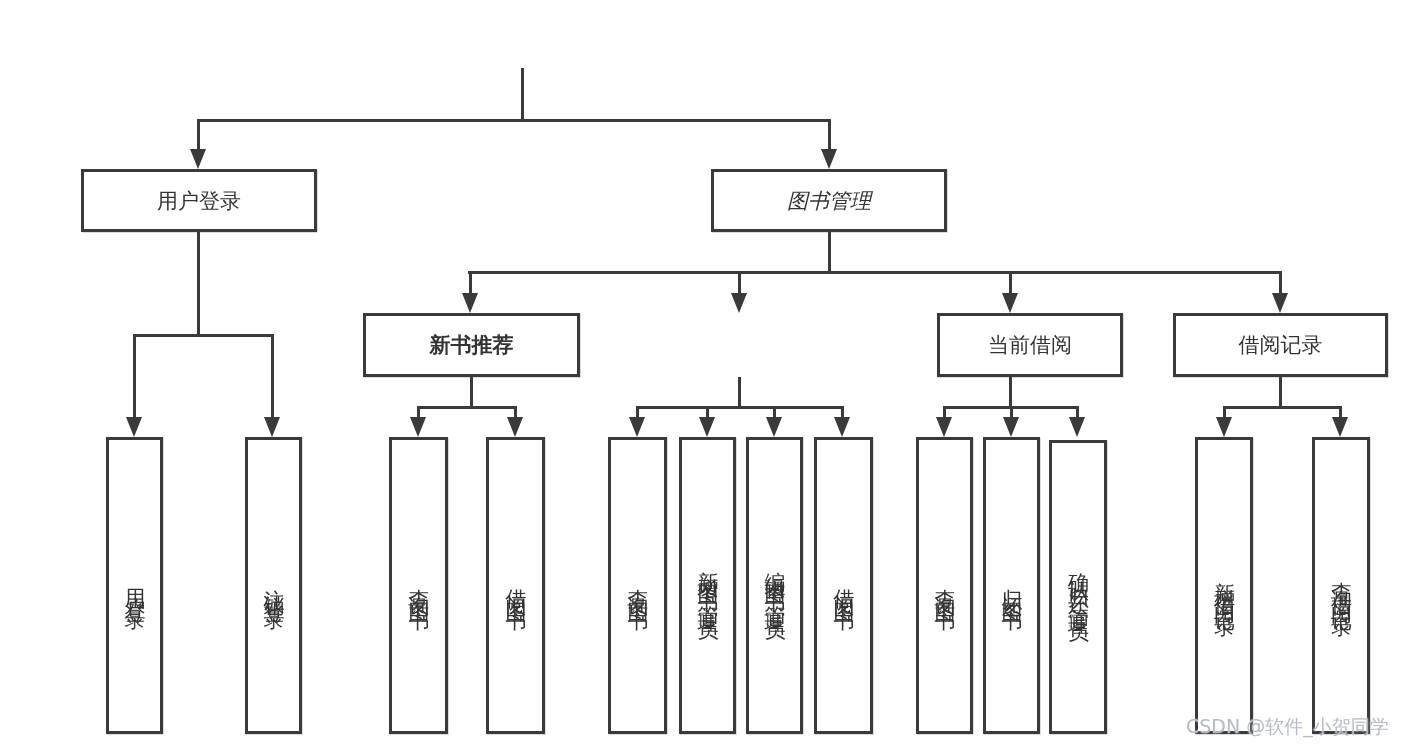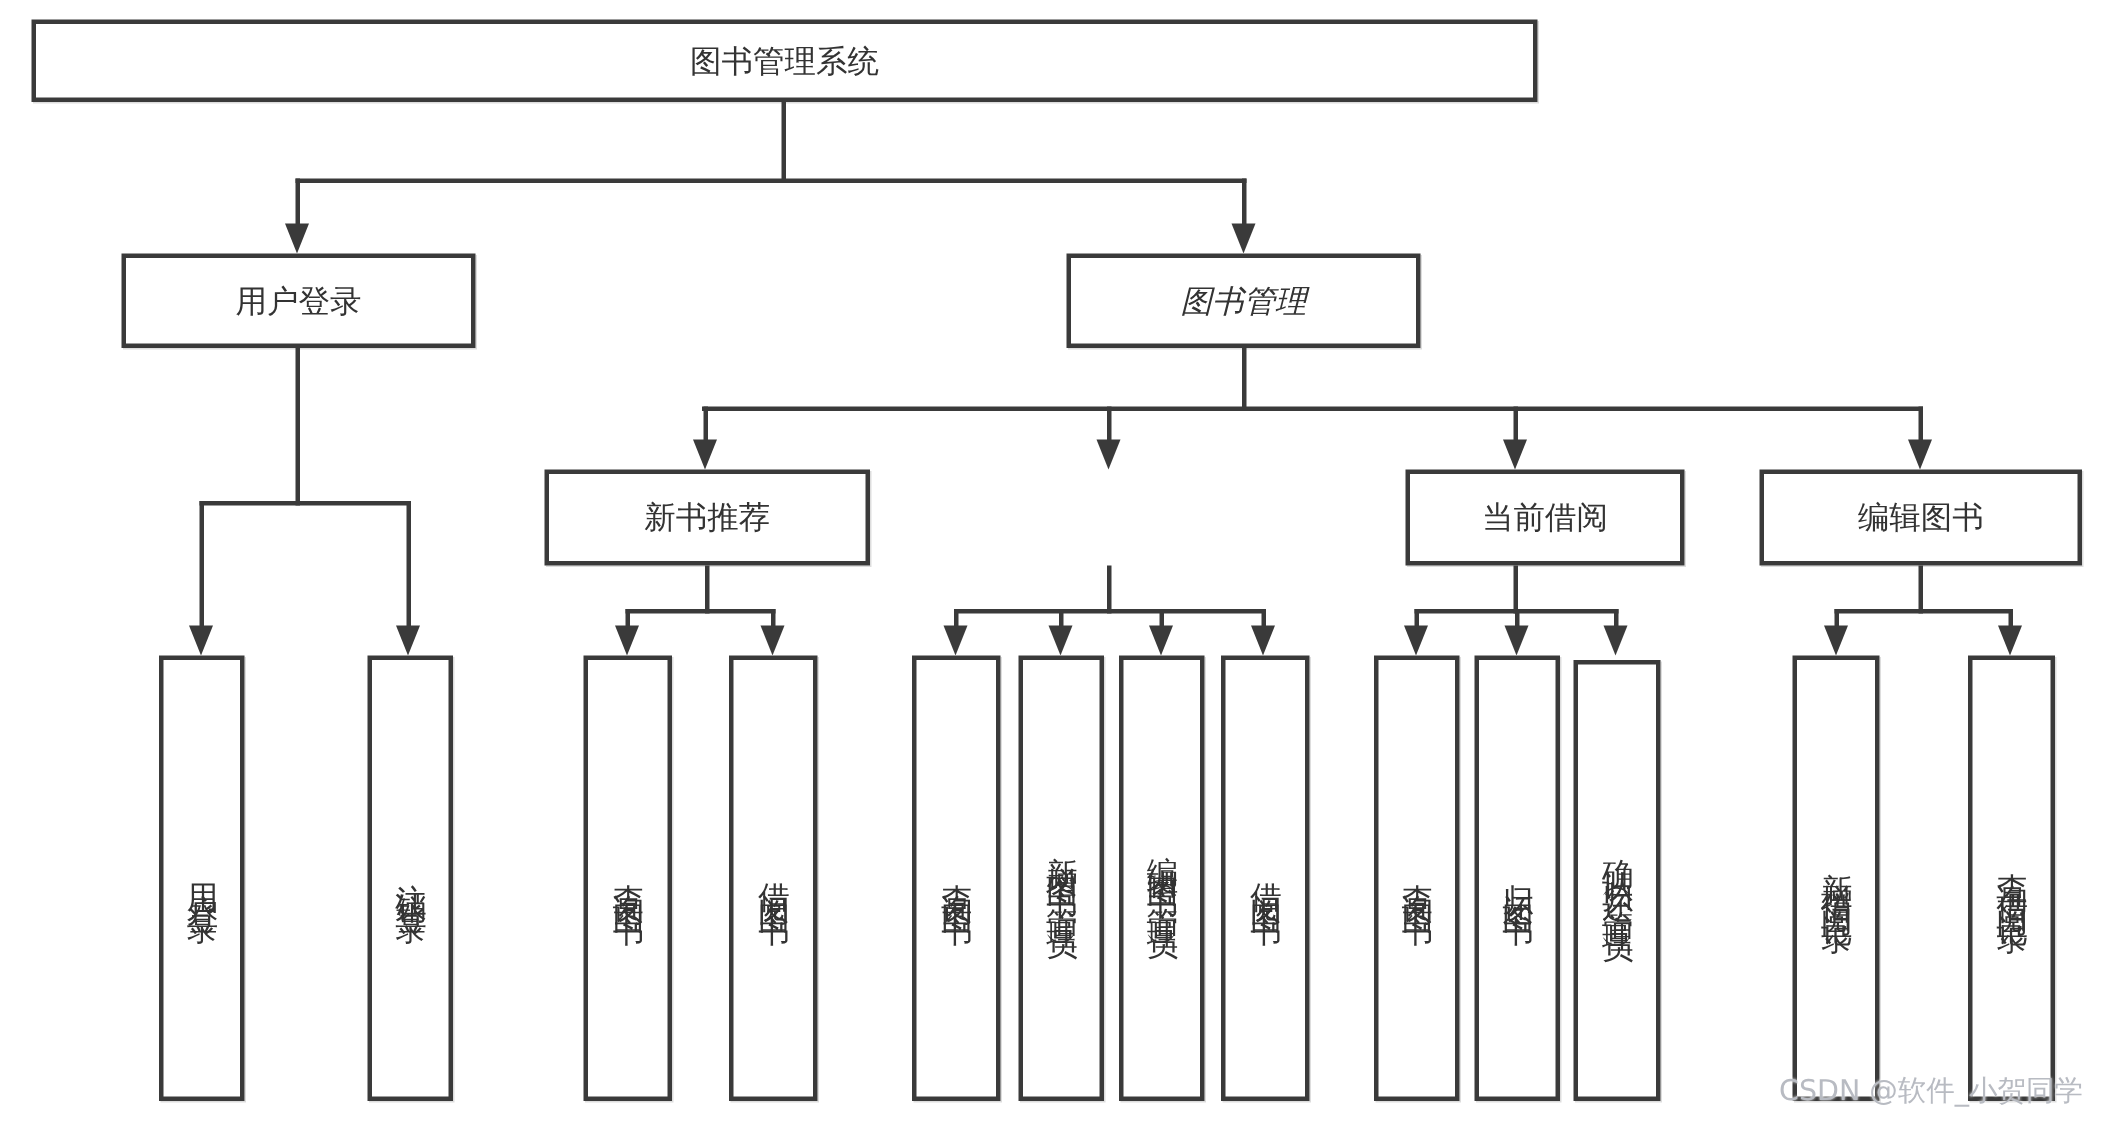--- a/index.html
+++ b/index.html
@@ -51,23 +51,20 @@
     color:#b8bbc2;
     text-shadow:0 0 2px #ffffff;
     white-space:nowrap;
   }
 </style>
 </head>
 <body>
 
 <div class="canvas">
 
-  <div class="box" style="left:21px;top:13px;width:1004px;height:55px;">
-    <span>图书管理系统</span>
-  </div>
 
   <div class="vline" style="left:521px;top:68px;height:53px;"></div>
   <div class="hline" style="left:197px;top:119px;width:634px;"></div>
   <div class="vline" style="left:197px;top:119px;height:33px;"></div>
   <div class="ahead" style="left:190px;top:149px;"></div>
   <div class="vline" style="left:828px;top:119px;height:33px;"></div>
   <div class="ahead" style="left:821px;top:149px;"></div>
 
   <div class="box" style="left:81px;top:169px;width:236px;height:63px;">
     <span>用户登录</span>
@@ -87,28 +84,28 @@
   <div class="hline" style="left:468px;top:271px;width:814px;"></div>
   <div class="vline" style="left:469px;top:271px;height:24px;"></div>
   <div class="ahead" style="left:462px;top:293px;"></div>
   <div class="vline" style="left:738px;top:271px;height:24px;"></div>
   <div class="ahead" style="left:731px;top:293px;"></div>
   <div class="vline" style="left:1009px;top:271px;height:24px;"></div>
   <div class="ahead" style="left:1002px;top:293px;"></div>
   <div class="vline" style="left:1279px;top:271px;height:24px;"></div>
   <div class="ahead" style="left:1272px;top:293px;"></div>
 
-  <div class="box" style="left:363px;top:313px;width:217px;height:64px;">
+  <div class="box" style="left:363px;top:313px;width:217px;height:64px;font-weight:bold;">
     <span>新书推荐</span>
   </div>
   <div class="box" style="left:937px;top:313px;width:186px;height:64px;">
     <span>当前借阅</span>
   </div>
   <div class="box" style="left:1173px;top:313px;width:215px;height:64px;">
-    <span>编辑图书</span>
+    <span>借阅记录</span>
   </div>
 
   <div class="vline" style="left:470px;top:377px;height:32px;"></div>
   <div class="hline" style="left:417px;top:406px;width:100px;"></div>
   <div class="vline" style="left:417px;top:406px;height:14px;"></div>
   <div class="ahead" style="left:410px;top:417px;"></div>
   <div class="vline" style="left:514px;top:406px;height:14px;"></div>
   <div class="ahead" style="left:507px;top:417px;"></div>
 
   <div class="vline" style="left:738px;top:377px;height:32px;"></div>

